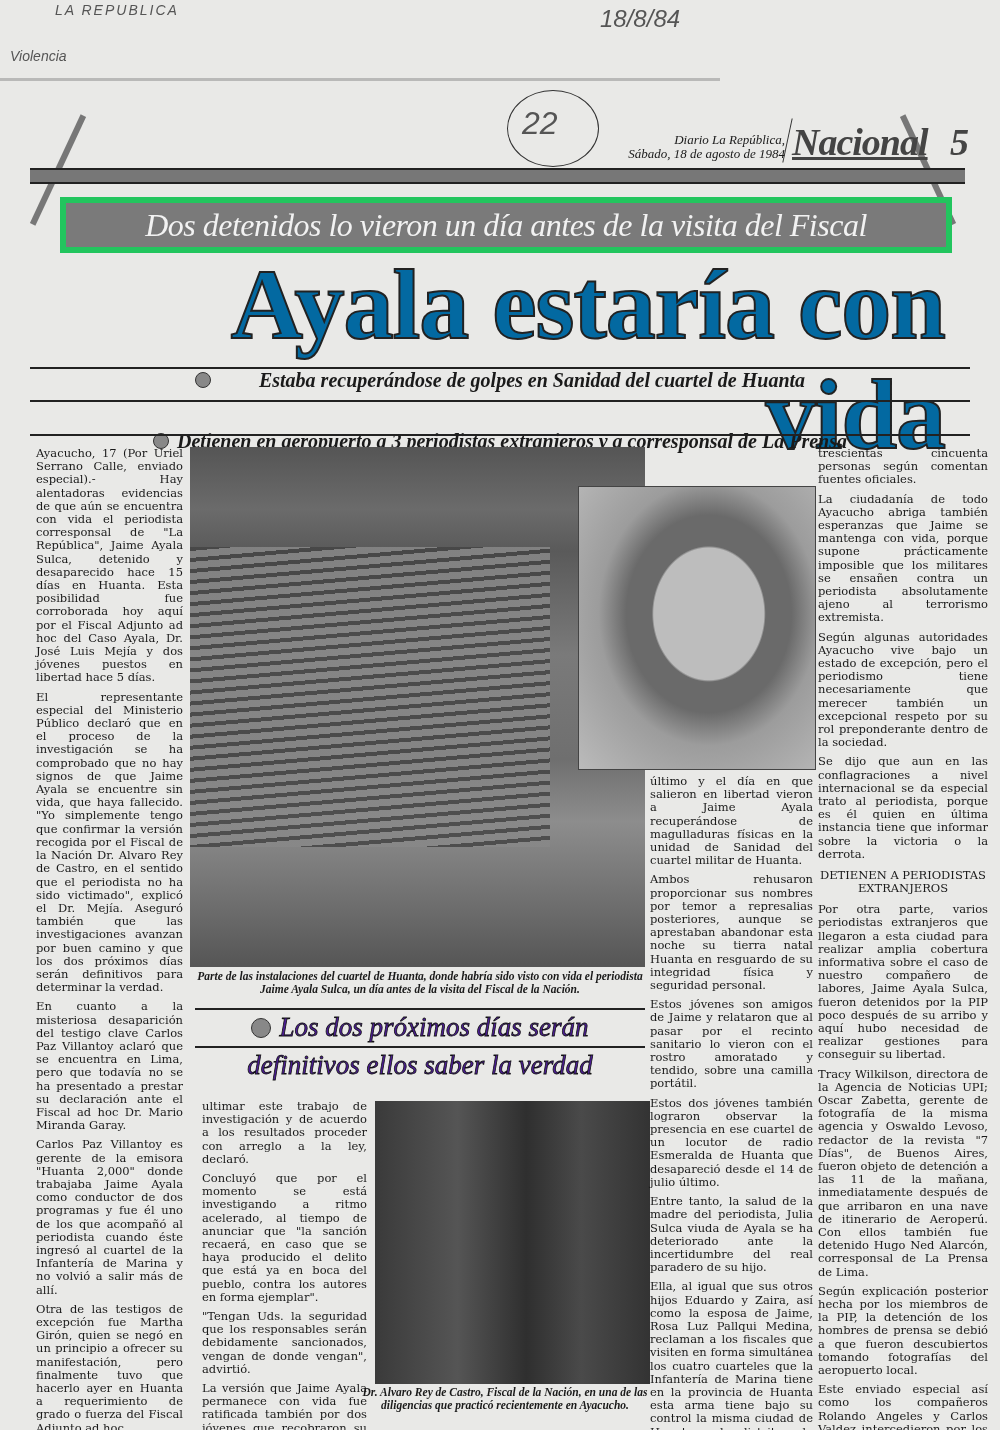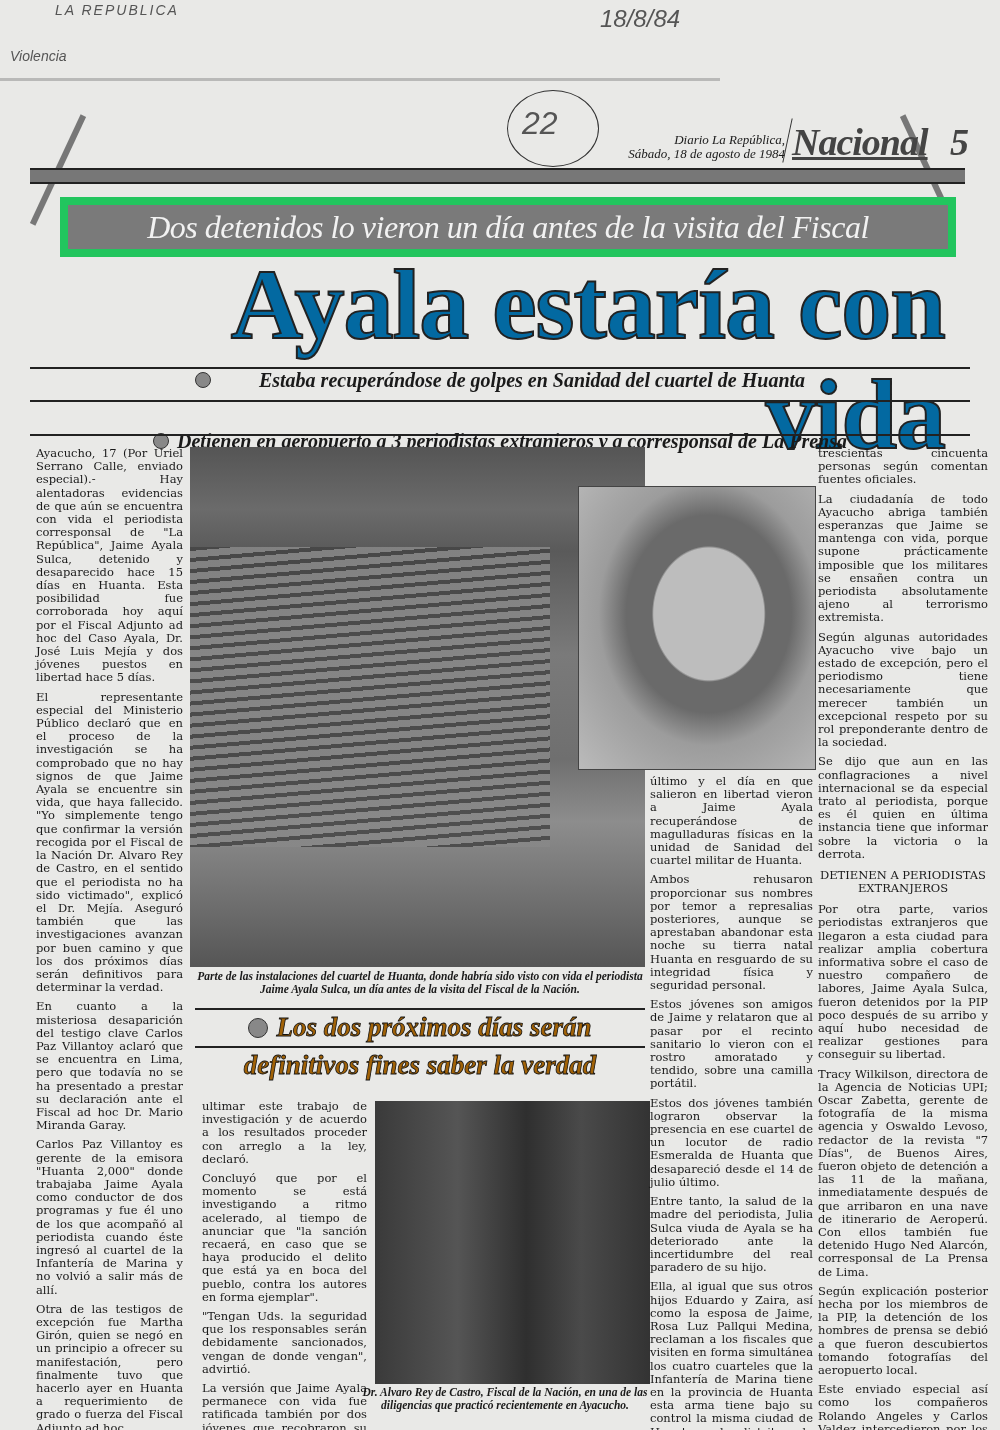--- a/index.html
+++ b/index.html
@@ -4,39 +4,39 @@
 <style>
   html,body{margin:0;padding:0;}
   body{width:1000px;height:1430px;position:relative;overflow:hidden;
     background:#e9e9e7;font-family:"DejaVu Serif","Liberation Serif",serif;color:#1a1a1a;}
   .abs{position:absolute;}
   .hand{font-family:"Liberation Sans",sans-serif;font-style:italic;color:#555;}
   .fold{position:absolute;left:0;top:78px;width:720px;height:3px;background:#999;opacity:.6;}
   .masthead-line{font-family:"Liberation Serif",serif;font-style:italic;font-size:13px;text-align:right;line-height:14px;}
   .section{font-family:"Liberation Serif",serif;font-style:italic;font-weight:bold;font-size:38px;letter-spacing:-1px;color:#444;}
   .bar-top{left:30px;top:168px;width:935px;height:12px;background:#777;border-top:2px solid #222;border-bottom:2px solid #222;}
-  .kicker-box{left:60px;top:197px;width:880px;height:44px;background:#7a7a7a;border:8px solid #22c55e;
+  .kicker-box{left:60px;top:197px;width:880px;height:44px;background:#7a7a7a;border:6px solid #22c55e;
     display:flex;align-items:center;justify-content:center;}
   .kicker{font-family:"Liberation Serif",serif;font-style:italic;font-size:32px;color:#f2f2f2;letter-spacing:-.5px;}
   .headline{left:75px;top:250px;width:870px;text-align:right;font-family:"Liberation Serif",serif;
     font-weight:bold;font-size:100px;line-height:110px;color:#0369a1;-webkit-text-stroke:2px #222;letter-spacing:-1px;}
   .rule{height:2px;background:#222;}
   .sub{font-family:"Liberation Serif",serif;font-style:italic;font-weight:bold;font-size:20px;display:flex;align-items:center;justify-content:center;gap:8px;}
   .dot{width:14px;height:14px;border-radius:50%;background:#888;border:1px solid #333;display:inline-block;}
   .col{position:absolute;font-size:11.5px;line-height:13.2px;text-align:justify;hyphens:auto;}
   .col p{margin:0 0 6px 0;}
   .photo{position:absolute;background:repeating-linear-gradient(0deg,#666 0 2px,#7a7a7a 2px 5px);}
   .photo1{left:190px;top:447px;width:455px;height:520px;
     background:linear-gradient(180deg,#555 0%,#6b6b6b 12%,#5a5a5a 20%,#7a7a7a 40%,#6f6f6f 60%,#8d8d8d 72%,#6a6a6a 90%,#555 100%);}
   .photo1 .stands{position:absolute;left:0;top:100px;width:360px;height:300px;
     background:repeating-linear-gradient(175deg,#444 0 4px,#888 4px 11px);opacity:.85;}
   .photo2{left:578px;top:486px;width:236px;height:282px;background:radial-gradient(ellipse at 55% 45%,#bdbdbd 0 30%,#6a6a6a 31% 45%,#9c9c9c 60%,#bbb 100%);border:1px solid #444;}
   .photo3{left:375px;top:1101px;width:275px;height:283px;background:linear-gradient(90deg,#3a3a3a 0%,#555 30%,#2f2f2f 55%,#4a4a4a 75%,#333 100%);}
   .caption{position:absolute;font-family:"Liberation Serif",serif;font-style:italic;font-weight:bold;font-size:11.5px;text-align:center;line-height:13px;}
-  .subhead2{font-family:"Liberation Serif",serif;font-style:italic;font-weight:bold;font-size:27px;color:#a16207;-webkit-text-stroke:.8px #111;}
+  .subhead2{font-family:"Liberation Serif",serif;font-style:italic;font-weight:normal;font-size:27px;color:#4c1d95;-webkit-text-stroke:.8px #111;}
   .crosshead{text-align:center;font-size:11.5px;line-height:13px;margin:8px 0;}
   .circle{left:507px;top:90px;width:90px;height:75px;border:1.5px solid #333;border-radius:50%;}
   .slash{width:6px;height:120px;background:#777;transform:rotate(20deg);}
 </style>
 </head>
 <body>
 
 <div class="abs hand" style="left:55px;top:2px;font-size:14px;letter-spacing:2px;">LA REPUBLICA</div>
 <div class="abs hand" style="left:10px;top:48px;font-size:14px;">Violencia</div>
 <div class="abs hand" style="left:600px;top:5px;font-size:24px;">18/8/84</div>
@@ -90,21 +90,21 @@
 <div class="photo photo2"></div>
 <div class="caption" style="left:190px;top:970px;width:460px;text-align:center;">Parte de las instalaciones del cuartel de Huanta, donde habría sido visto con vida el periodista Jaime Ayala Sulca, un día antes de la visita del Fiscal de la Nación.</div>
 
 <div class="abs rule" style="left:195px;top:1008px;width:450px;"></div>
 <div class="abs" style="left:195px;top:1012px;width:450px;display:flex;align-items:center;justify-content:center;gap:8px;">
   <span class="dot" style="width:18px;height:18px;"></span>
   <span class="subhead2">Los dos próximos días serán</span>
 </div>
 <div class="abs rule" style="left:195px;top:1046px;width:450px;"></div>
 <div class="abs" style="left:195px;top:1050px;width:450px;text-align:center;">
-  <span class="subhead2">definitivos fines  saber la verdad</span>
+  <span class="subhead2">definitivos ellos  saber la verdad</span>
 </div>
 
 <div class="col" style="left:202px;top:1100px;width:165px;">
   <p>ultimar este trabajo de investigación y de acuerdo a los resultados proceder con arreglo a la ley, declaró.</p>
   <p>Concluyó que por el momento se está investigando a ritmo acelerado, al tiempo de anunciar que "la sanción recaerá, en caso que se haya producido el delito que está ya en boca del pueblo, contra los autores en forma ejemplar".</p>
   <p>"Tengan Uds. la seguridad que los responsables serán debidamente sancionados, vengan de donde vengan", advirtió.</p>
   <p>La versión que Jaime Ayala permanece con vida fue ratificada también por dos jóvenes que recobraron su libertad un día antes de la visita del Fiscal de la Nación a Huanta el 14 de este mes. Ellos estuvieron detenidos desde fines de julio</p>
 </div>
 
 <div class="photo photo3"></div>

